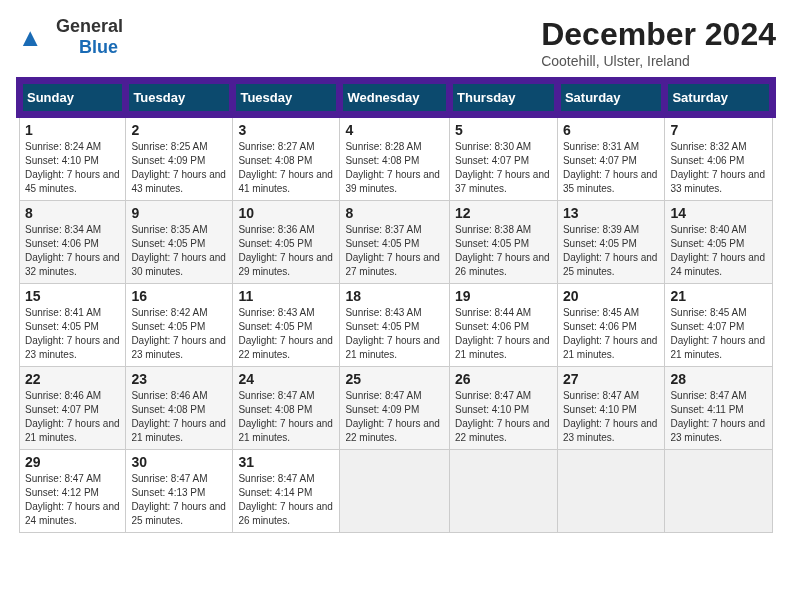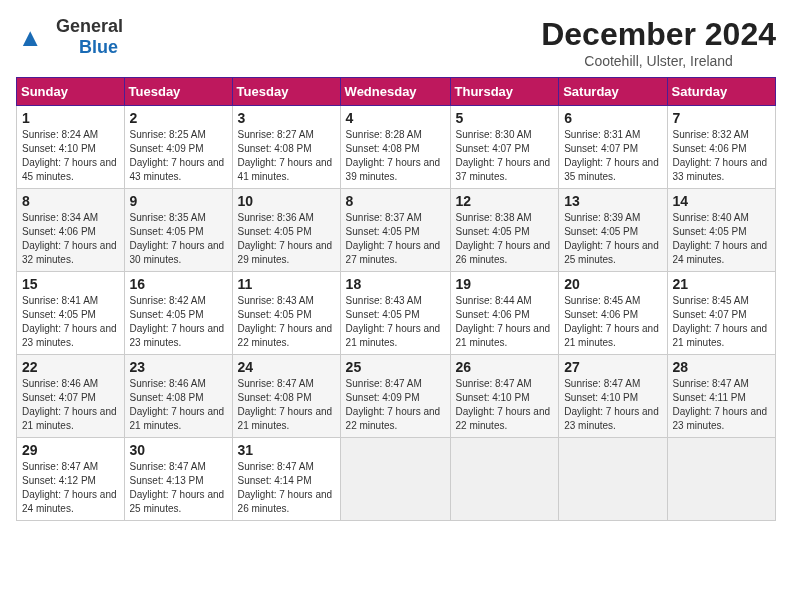--- a/index.html
+++ b/index.html
@@ -28,44 +28,44 @@
       text-align: center;
     }
     .logo-general { color: #333; }
     .logo-blue { color: #1a6bb5; margin-left: 18px; }
     .logo-icon {
       width: 36px;
       height: 36px;
       margin-right: 4px;
     }
     .title-block {
-      text-align: center;
+      text-align: left;
     }
     .month-title {
       font-size: 32px;
       font-weight: bold;
       color: #222;
     }
     .location {
       font-size: 14px;
       color: #555;
     }
     .calendar {
       width: 100%;
       border-collapse: collapse;
       font-size: 11px;
     }
     .calendar th {
-      background: #be185d;
+      background: #0c4a6e;
       color: #fff;
       padding: 6px 4px;
       text-align: left;
       font-size: 13px;
       font-weight: bold;
-      border: 1px solid #4c1d95;
+      border: 7px solid #4c1d95;
     }
     .calendar td {
       border: 1px solid #ccc;
       vertical-align: top;
       padding: 4px 5px;
       width: 113px;
       min-height: 80px;
       background: #fff;
     }
     .calendar tr:nth-child(even) td {

